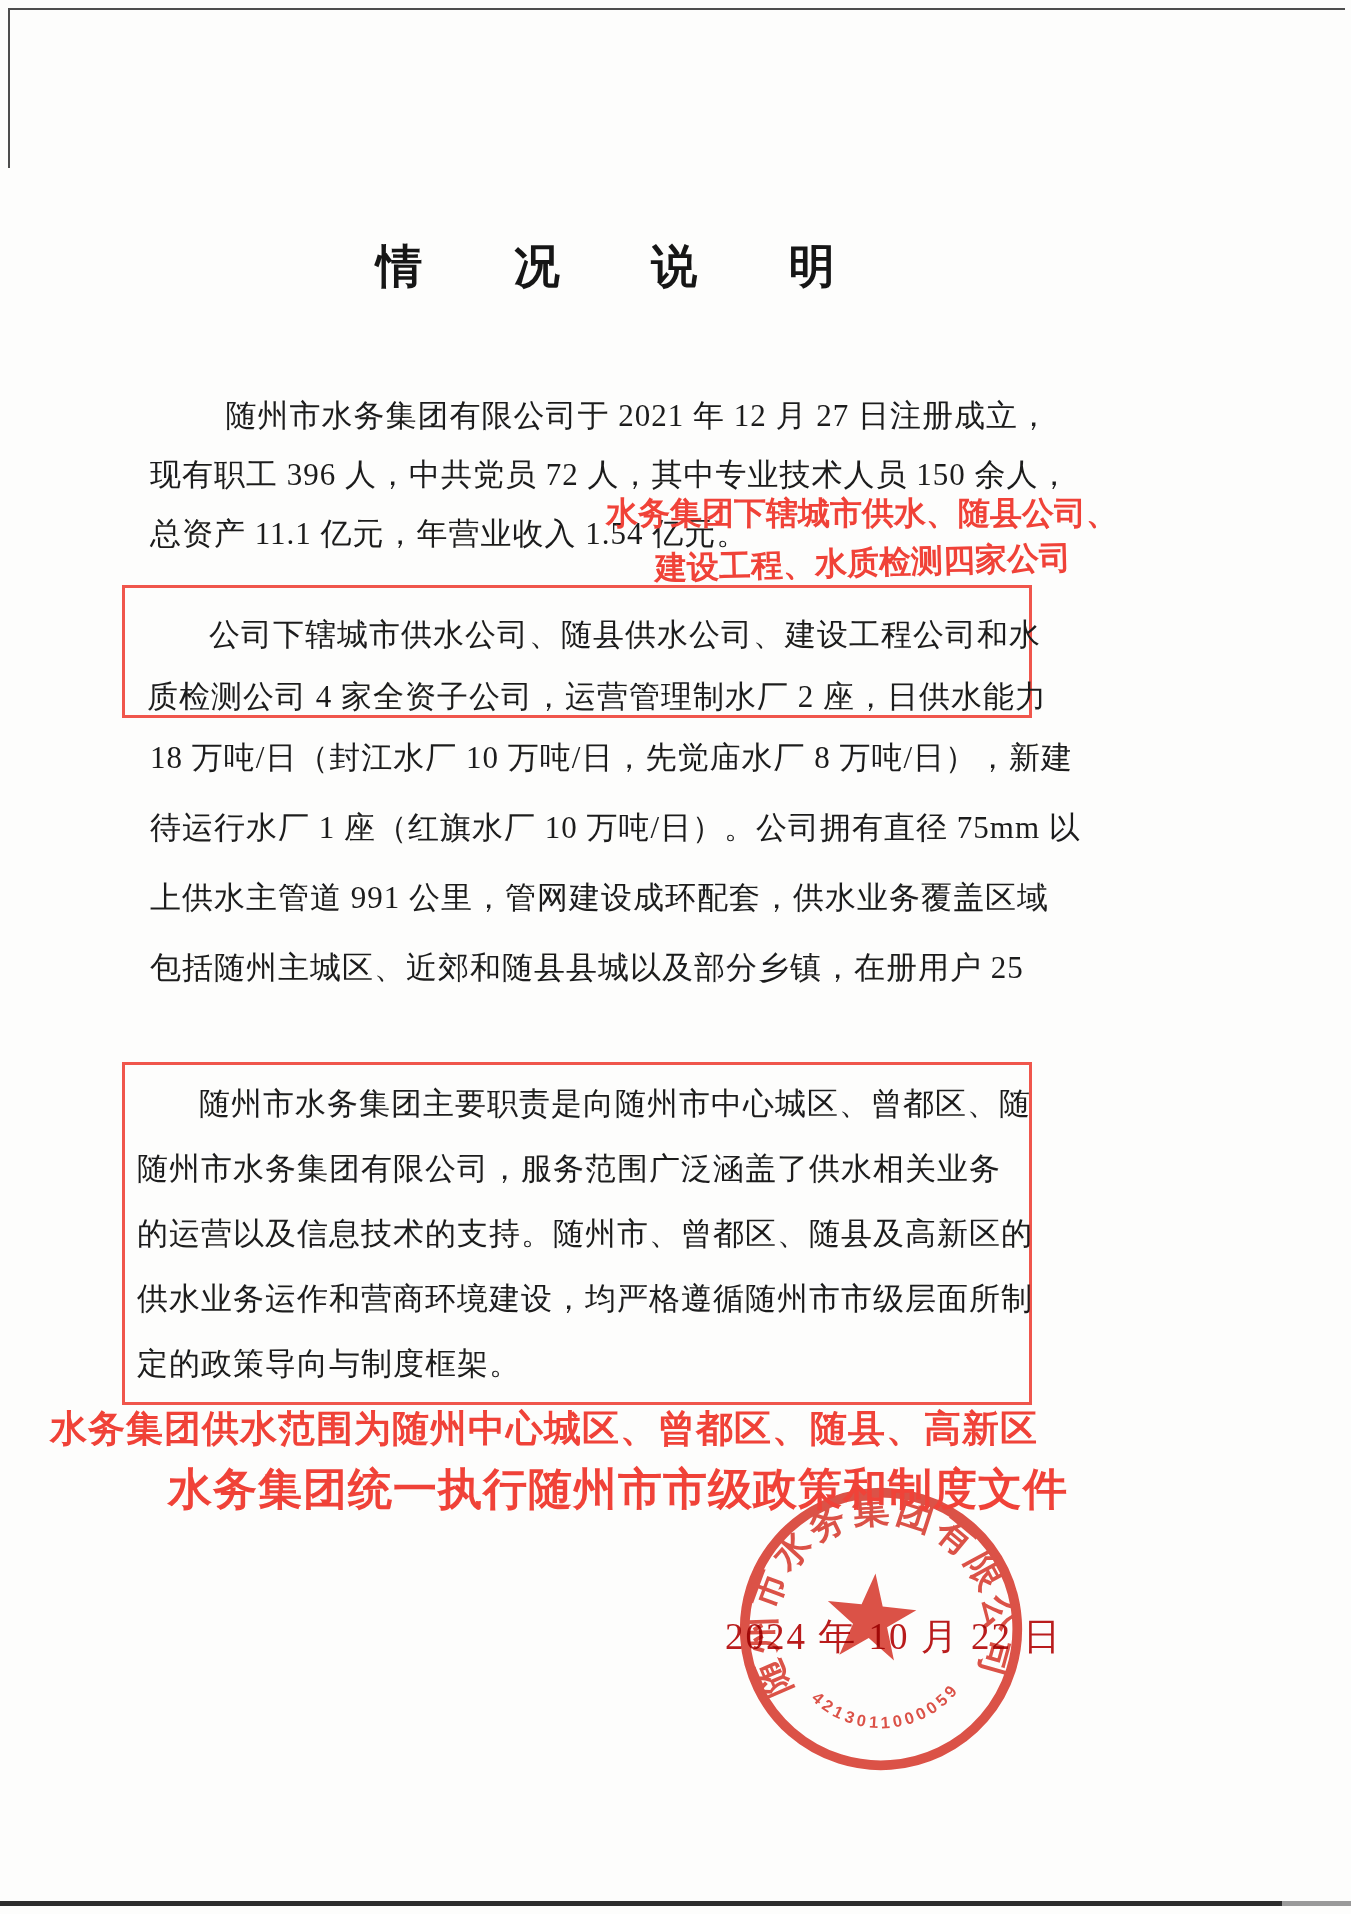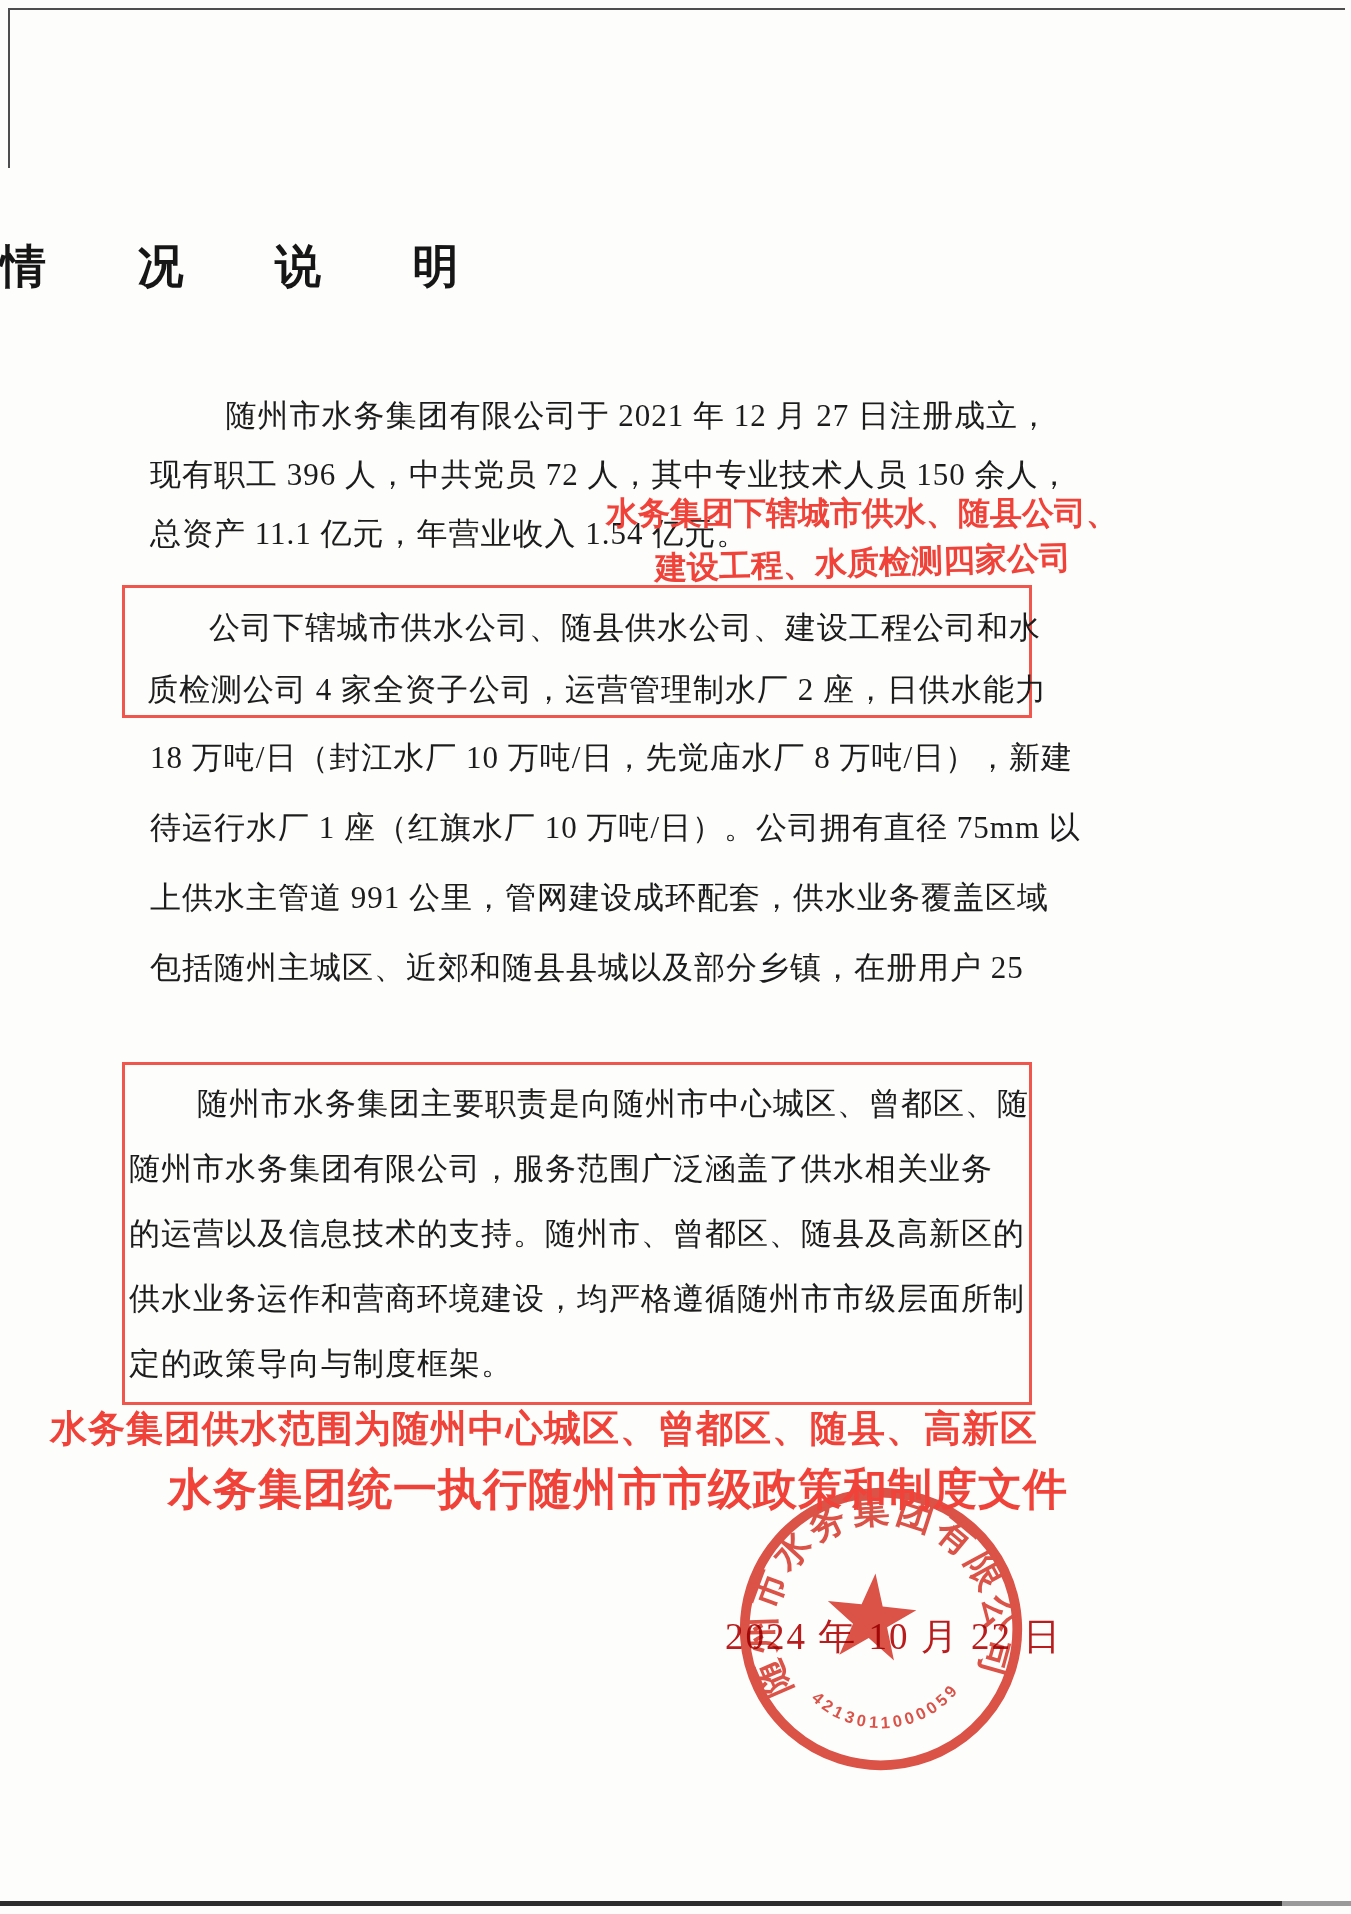--- a/index.html
+++ b/index.html
@@ -12,37 +12,37 @@
     color:#1c1c1c;
   }
   
   .edge-top{position:absolute;left:8px;top:8px;width:1337px;height:2px;background:#4d4d4d;}
   .edge-left{position:absolute;left:8px;top:8px;width:2px;height:160px;background:#4d4d4d;}
   .edge-bottom{position:absolute;left:0;top:1901px;width:1282px;height:5px;background:#2d2d2d;}
   .edge-bottom-fade{position:absolute;left:1282px;top:1901px;width:69px;height:5px;background:#9a9a9a;}
 
   .doc-title{
     position:absolute;left:0;right:0;top:236px;
-    text-align:left;padding-right:100px;
+    text-align:center;padding-right:100px;
     font-size:46px;font-weight:700;letter-spacing:40px;
     color:#161616;white-space:nowrap;
   }
   .body-line{white-space:nowrap;letter-spacing:1px;}
   .para{position:absolute;font-size:31px;color:#1c1c1c;}
   .para-1{left:150px;top:386px;width:900px;line-height:59px;}
   .para-2{left:150px;top:723px;width:900px;line-height:70px;}
   .indent{text-indent:62px;text-align:right;}
 
   .red-box{
     position:absolute;left:122px;width:910px;
     border:3px solid #f0564c;box-sizing:border-box;
     font-size:31px;color:#1c1c1c;
   }
-  .red-box-1{top:585px;height:133px;padding:9px 0 0 22px;line-height:62px;}
-  .red-box-2{top:1062px;height:343px;padding:6px 0 0 4px;line-height:65px;}
+  .red-box-1{top:585px;height:133px;padding:16px 0 0 22px;line-height:62px;}
+  .red-box-2{top:1062px;height:343px;padding:6px 0 0 12px;line-height:65px;}
 
   .annotation{
     position:absolute;
     font-family:"Liberation Sans","DejaVu Sans",sans-serif;
     font-weight:700;color:#f04238;white-space:nowrap;
     z-index:5;
   }
   .ann1-l1{left:606px;top:492px;font-size:32px;}
   .ann1-l2{left:655px;top:547px;font-size:32px;transform:rotate(-1.5deg);transform-origin:left center;}
   .ann2-l1{left:50px;top:1404px;font-size:37px;letter-spacing:1px;}

